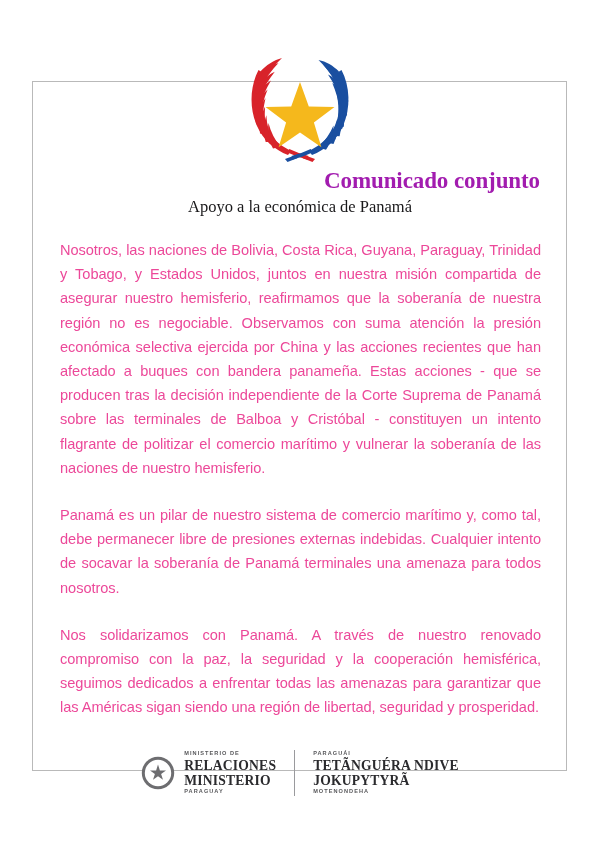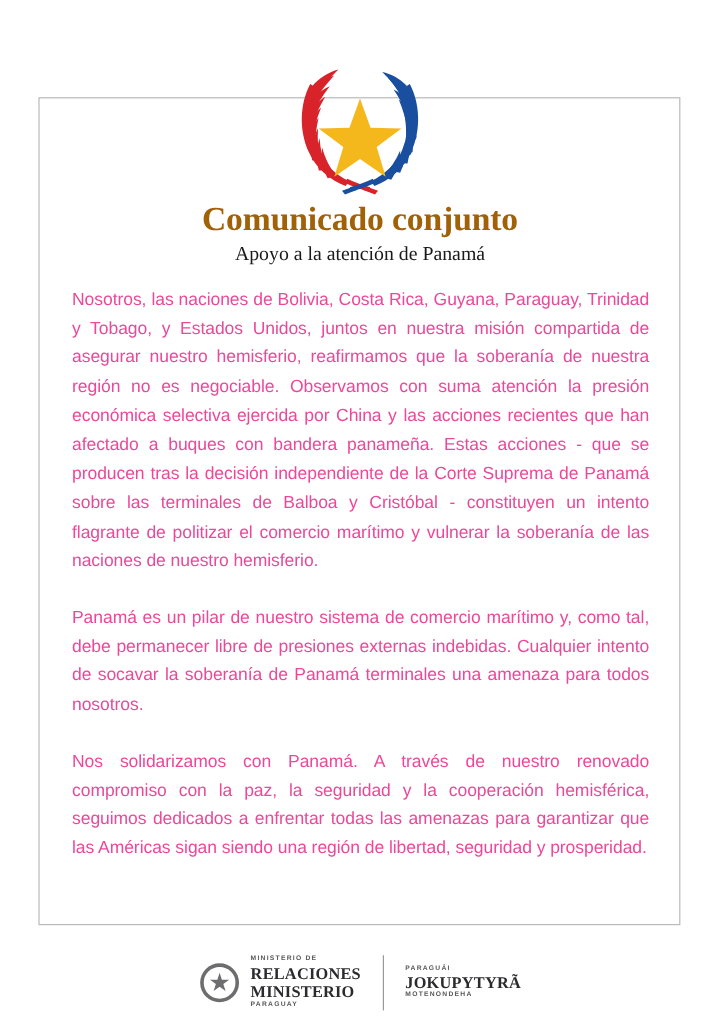--- a/index.html
+++ b/index.html
@@ -45,25 +45,26 @@
   #title-block {
     position: absolute;
     left: 60px;
     top: 168px;
     width: 480px;
     text-align: center;
   }
   #doc-title {
     font-family: "Liberation Serif", serif;
     font-weight: bold;
-    font-size: 28px;
-    color: #a16207;
+    font-size: 23px;
+    color: #a21caf;
     letter-spacing: -0.1px;
     line-height: 1.12;
     margin: 0;
+    text-align: right;
   }
   #doc-subtitle {
     font-family: "Liberation Serif", serif;
     font-weight: normal;
     font-size: 16.5px;
     color: #19181a;
     line-height: 1.2;
     margin: 3px 0 0 0;
   }
 
@@ -88,21 +89,20 @@
 
   
   #footer-block {
     position: absolute;
     left: 0;
     top: 750px;
     width: 600px;
     display: flex;
     justify-content: center;
     align-items: center;
-    margin-top: 46px;
   }
   #footer-inner {
     display: flex;
     align-items: center;
     gap: 9px;
   }
   #footer-seal { display: block; flex: 0 0 auto; }
   .footer-col {
     display: flex;
     flex-direction: column;
@@ -188,21 +188,21 @@
                C58 102.3 64.5 100 70.7 97 Z"></path>
       <path d="M56 103 L45 107 L47.5 110 L57.2 106.3 Z"></path>
     </g>
 
     <polygon points="60,30 68.8,54.4 94.5,55 73.9,70.6 81.4,95.3 60,80.6 38.6,95.3 46.1,70.6 25.5,55 51.2,54.4" fill="#F5B81C"></polygon>
   </svg>
 </div>
 
 <div id="title-block">
   <h1 id="doc-title">Comunicado conjunto</h1>
-  <div id="doc-subtitle">Apoyo a la atención de Panamá</div>
+  <div id="doc-subtitle">Apoyo a la económica de Panamá</div>
 </div>
 
 <div id="body-block">
   <p class="para">Nosotros, las naciones de Bolivia, Costa Rica, Guyana, Paraguay, Trinidad y Tobago, y Estados Unidos, juntos en nuestra misión compartida de asegurar nuestro hemisferio, reafirmamos que la soberanía de nuestra región no es negociable. Observamos con suma atención la presión económica selectiva ejercida por China y las acciones recientes que han afectado a buques con bandera panameña. Estas acciones - que se producen tras la decisión independiente de la Corte Suprema de Panamá sobre las terminales de Balboa y Cristóbal - constituyen un intento flagrante de politizar el comercio marítimo y vulnerar la soberanía de las naciones de nuestro hemisferio.</p>
   <p class="para">Panamá es un pilar de nuestro sistema de comercio marítimo y, como tal, debe permanecer libre de presiones externas indebidas. Cualquier intento de socavar la soberanía de Panamá terminales una amenaza para todos nosotros.</p>
   <p class="para">Nos solidarizamos con Panamá. A través de nuestro renovado compromiso con la paz, la seguridad y la cooperación hemisférica, seguimos dedicados a enfrentar todas las amenazas para garantizar que las Américas sigan siendo una región de libertad, seguridad y prosperidad.</p>
 </div>
 
 <div id="footer-block">
   <div id="footer-inner">
@@ -218,18 +218,19 @@
       <div class="f-small">MINISTERIO DE</div>
       <div class="f-big">RELACIONES</div>
       <div class="f-big">MINISTERIO</div>
       <div class="f-small">PARAGUAY</div>
     </div>
 
     <div id="footer-divider"></div>
 
     <div class="footer-col">
       <div class="f-small">PARAGUÁI</div>
+      <div class="f-big">TETÃNGUÉRA NDIVE</div>
       <div class="f-big">JOKUPYTYRÃ</div>
       <div class="f-small">MOTENONDEHA</div>
     </div>
 
   </div>
 </div>
 
 </body></html>

